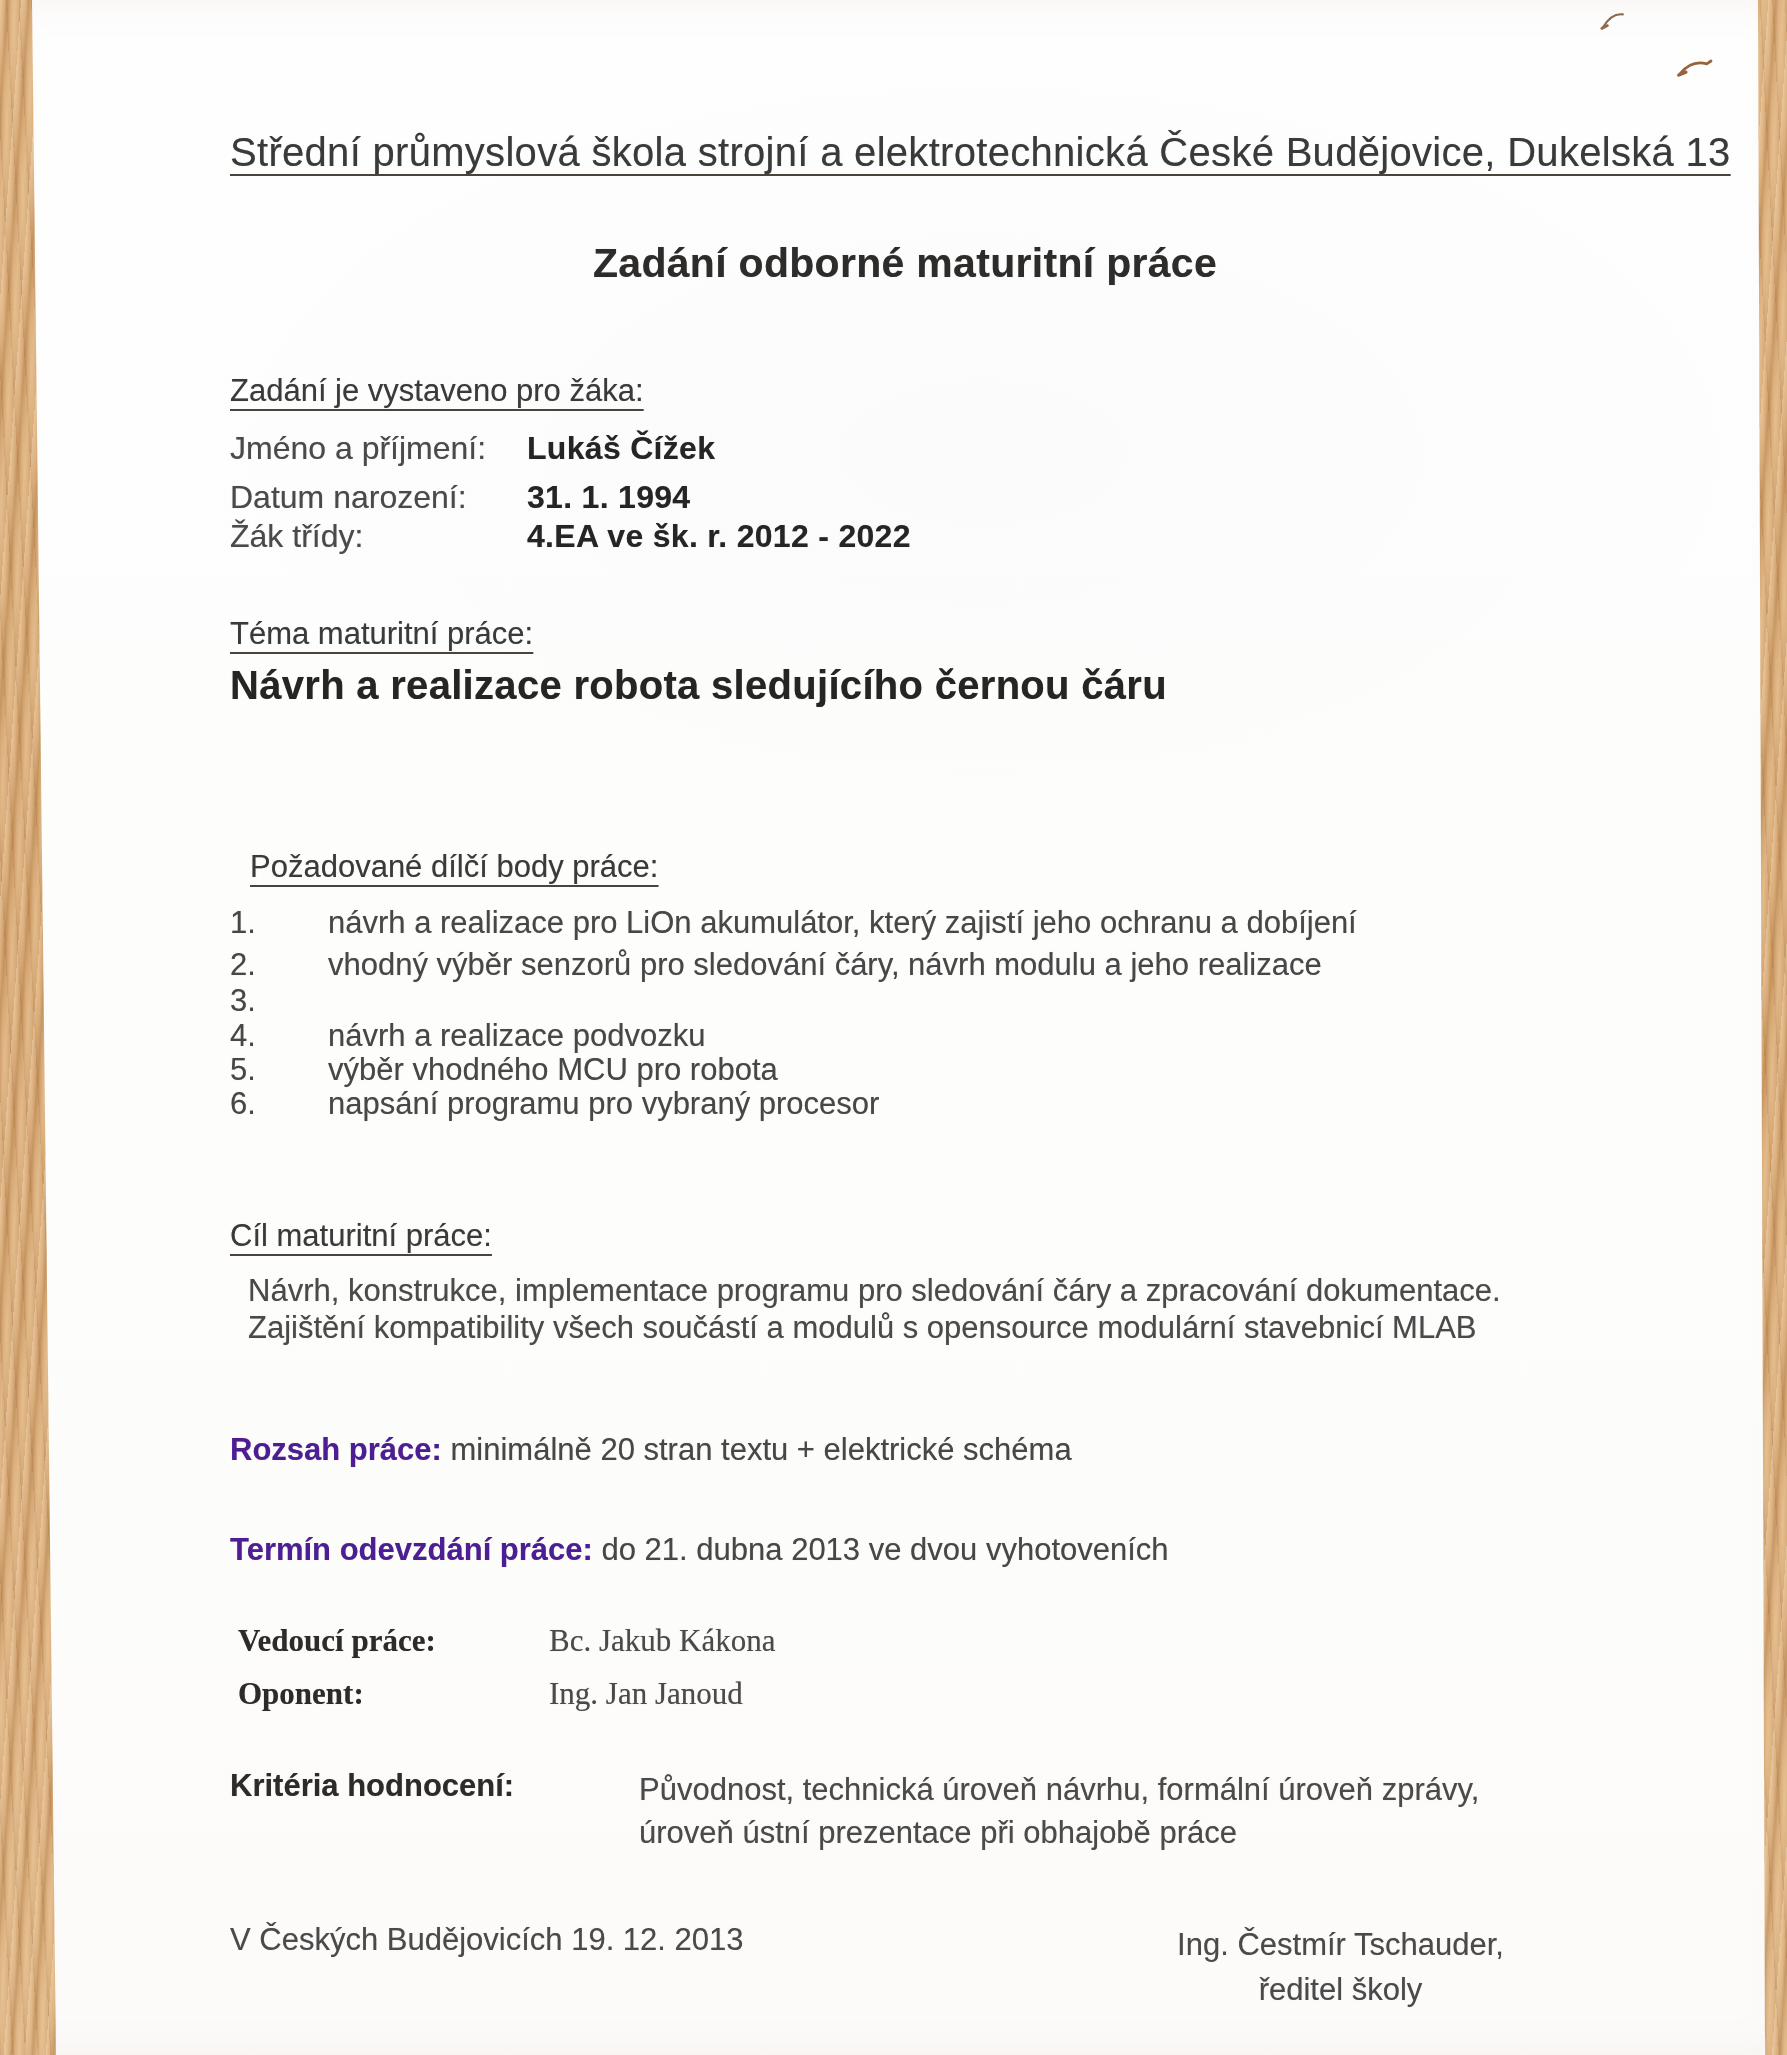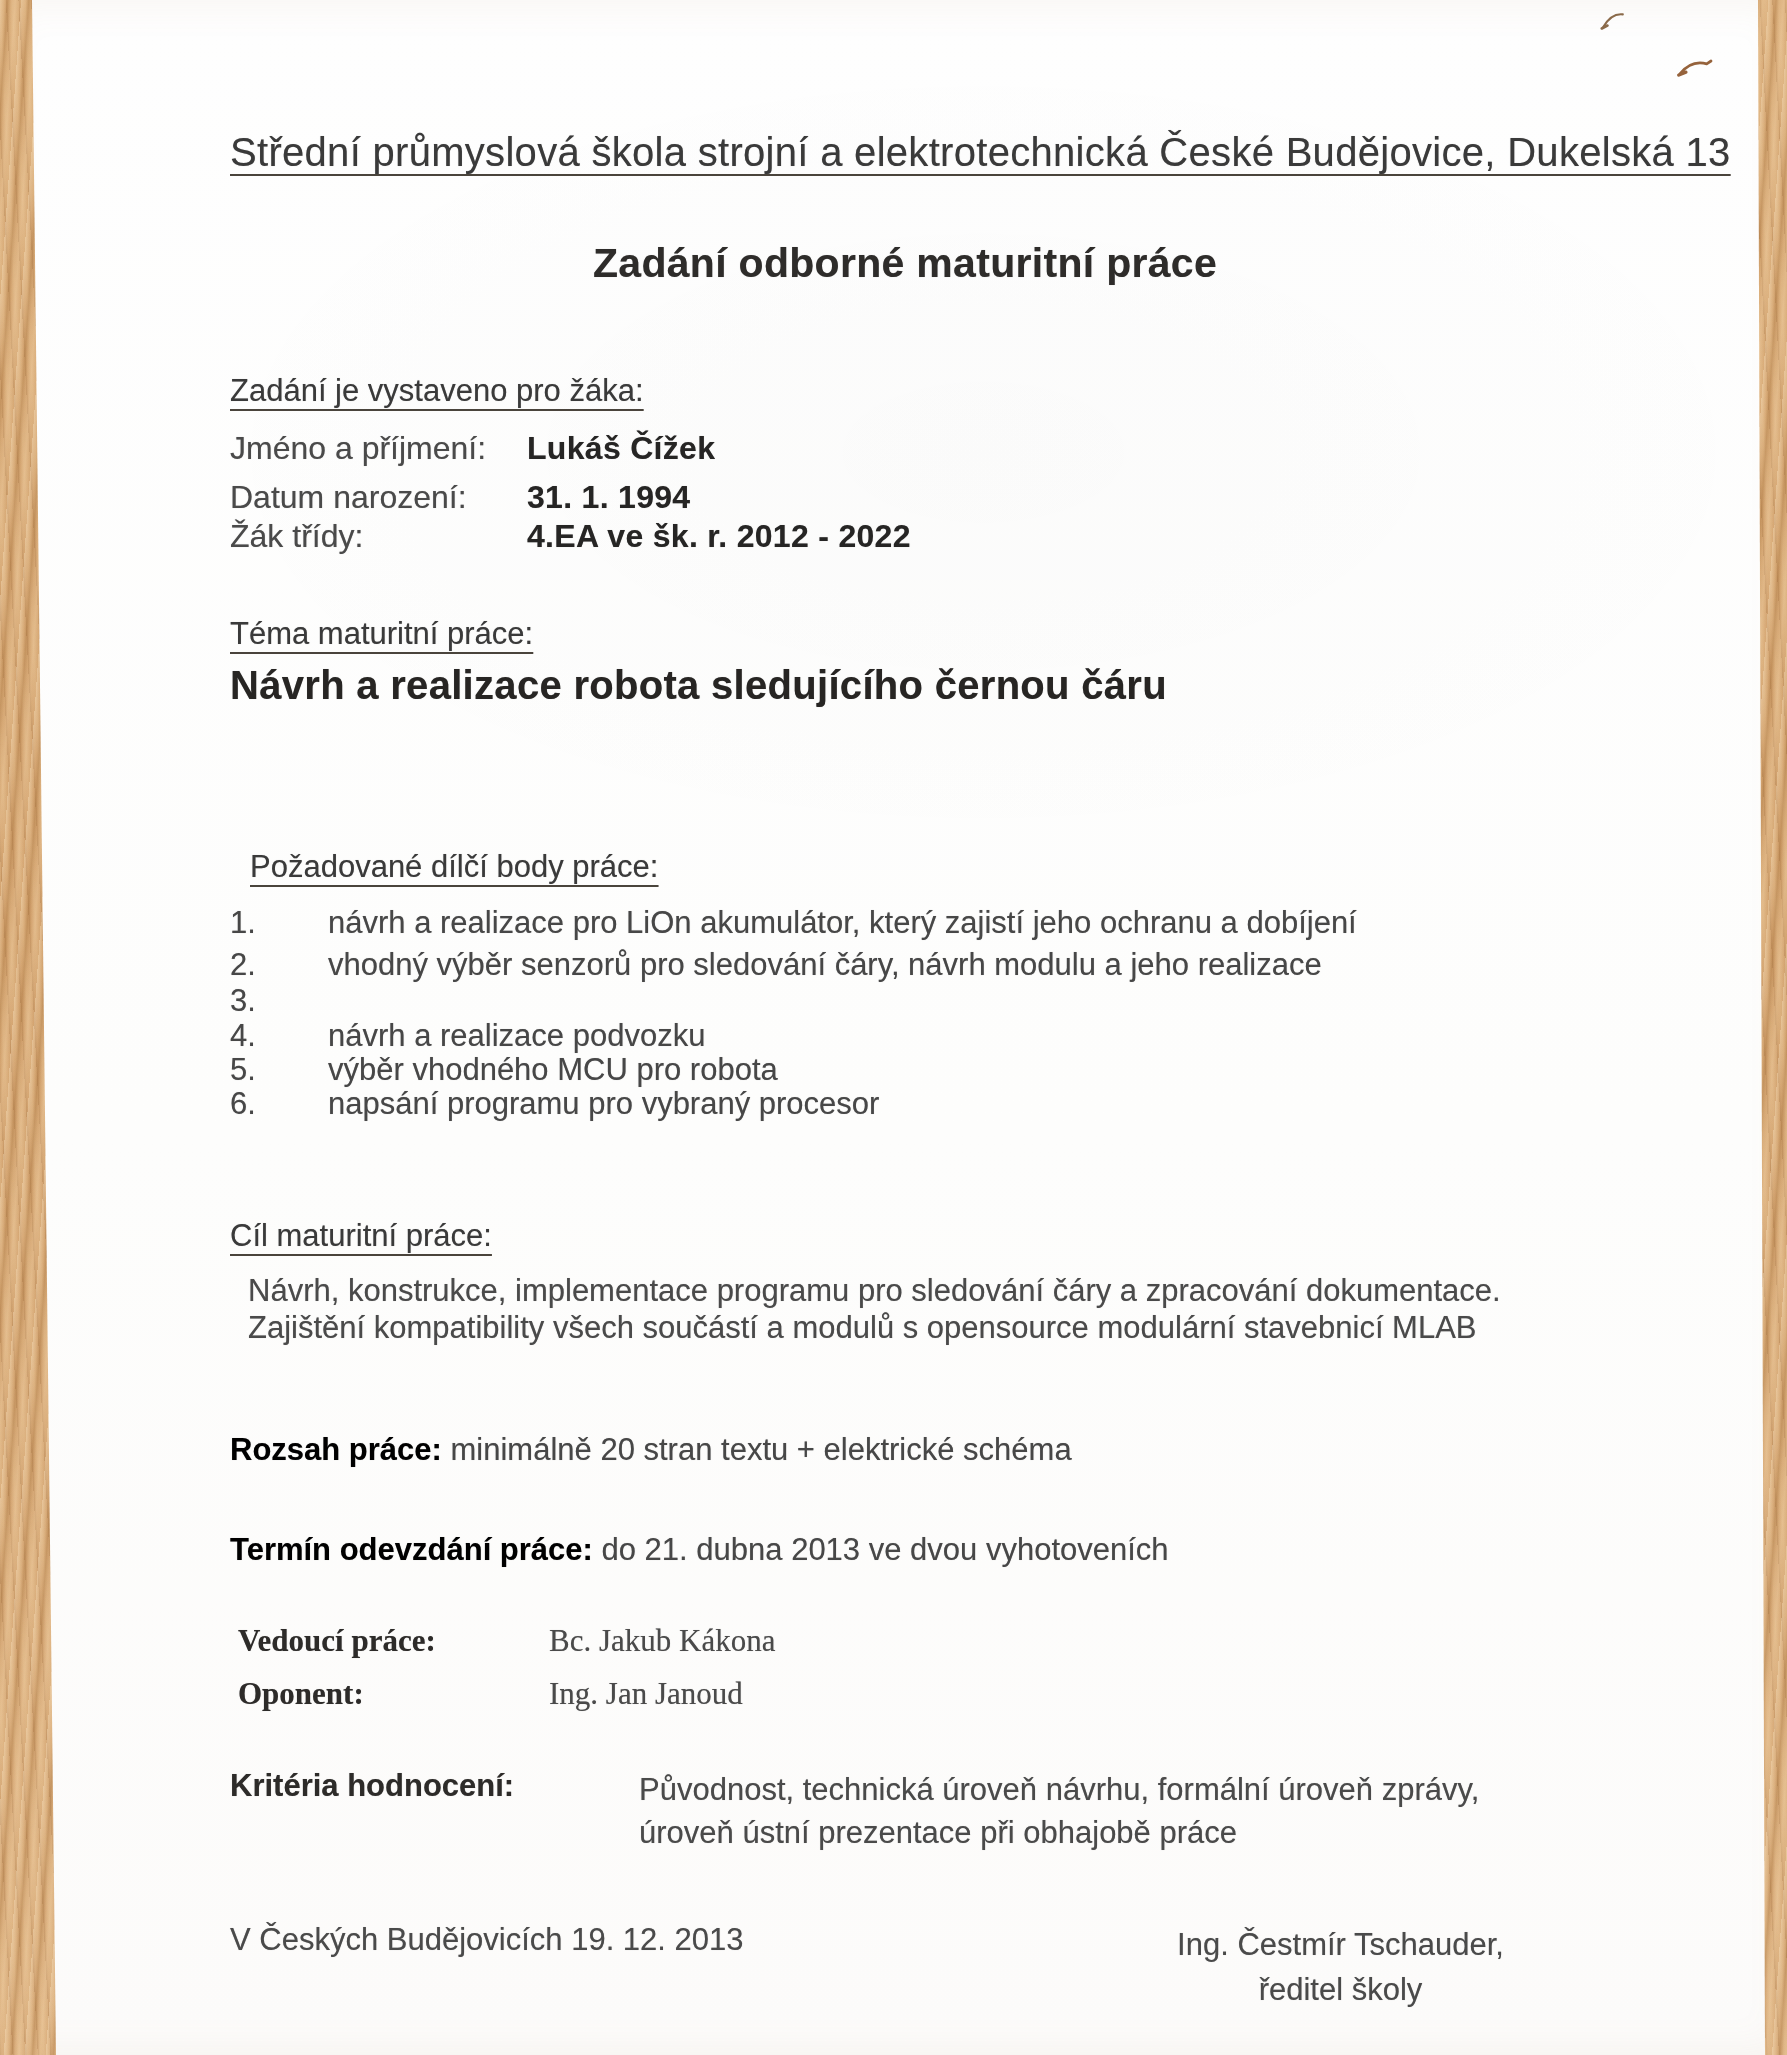--- a/index.html
+++ b/index.html
@@ -119,21 +119,21 @@
     line-height: 37px;
     color: #4a4a4a;
   }
 
   .inline-row {
     left: 230px;
     font-size: 31px;
     white-space: nowrap;
     color: #474747;
   }
-  .inline-row .label { font-weight: bold; color: #000000; }
+  .inline-row .label { font-weight: bold; color: #4c1d95; }
 
   .pair-row {
     left: 238px;
     display: flex;
     font-size: 31px;
     white-space: nowrap;
     font-family: Liberation Serif, serif;
   }
   .pair-row .label { font-weight: bold; color: #2d2b29; width: 311px; flex: 0 0 311px; }
   .pair-row .value { color: #4a4a4a; }

